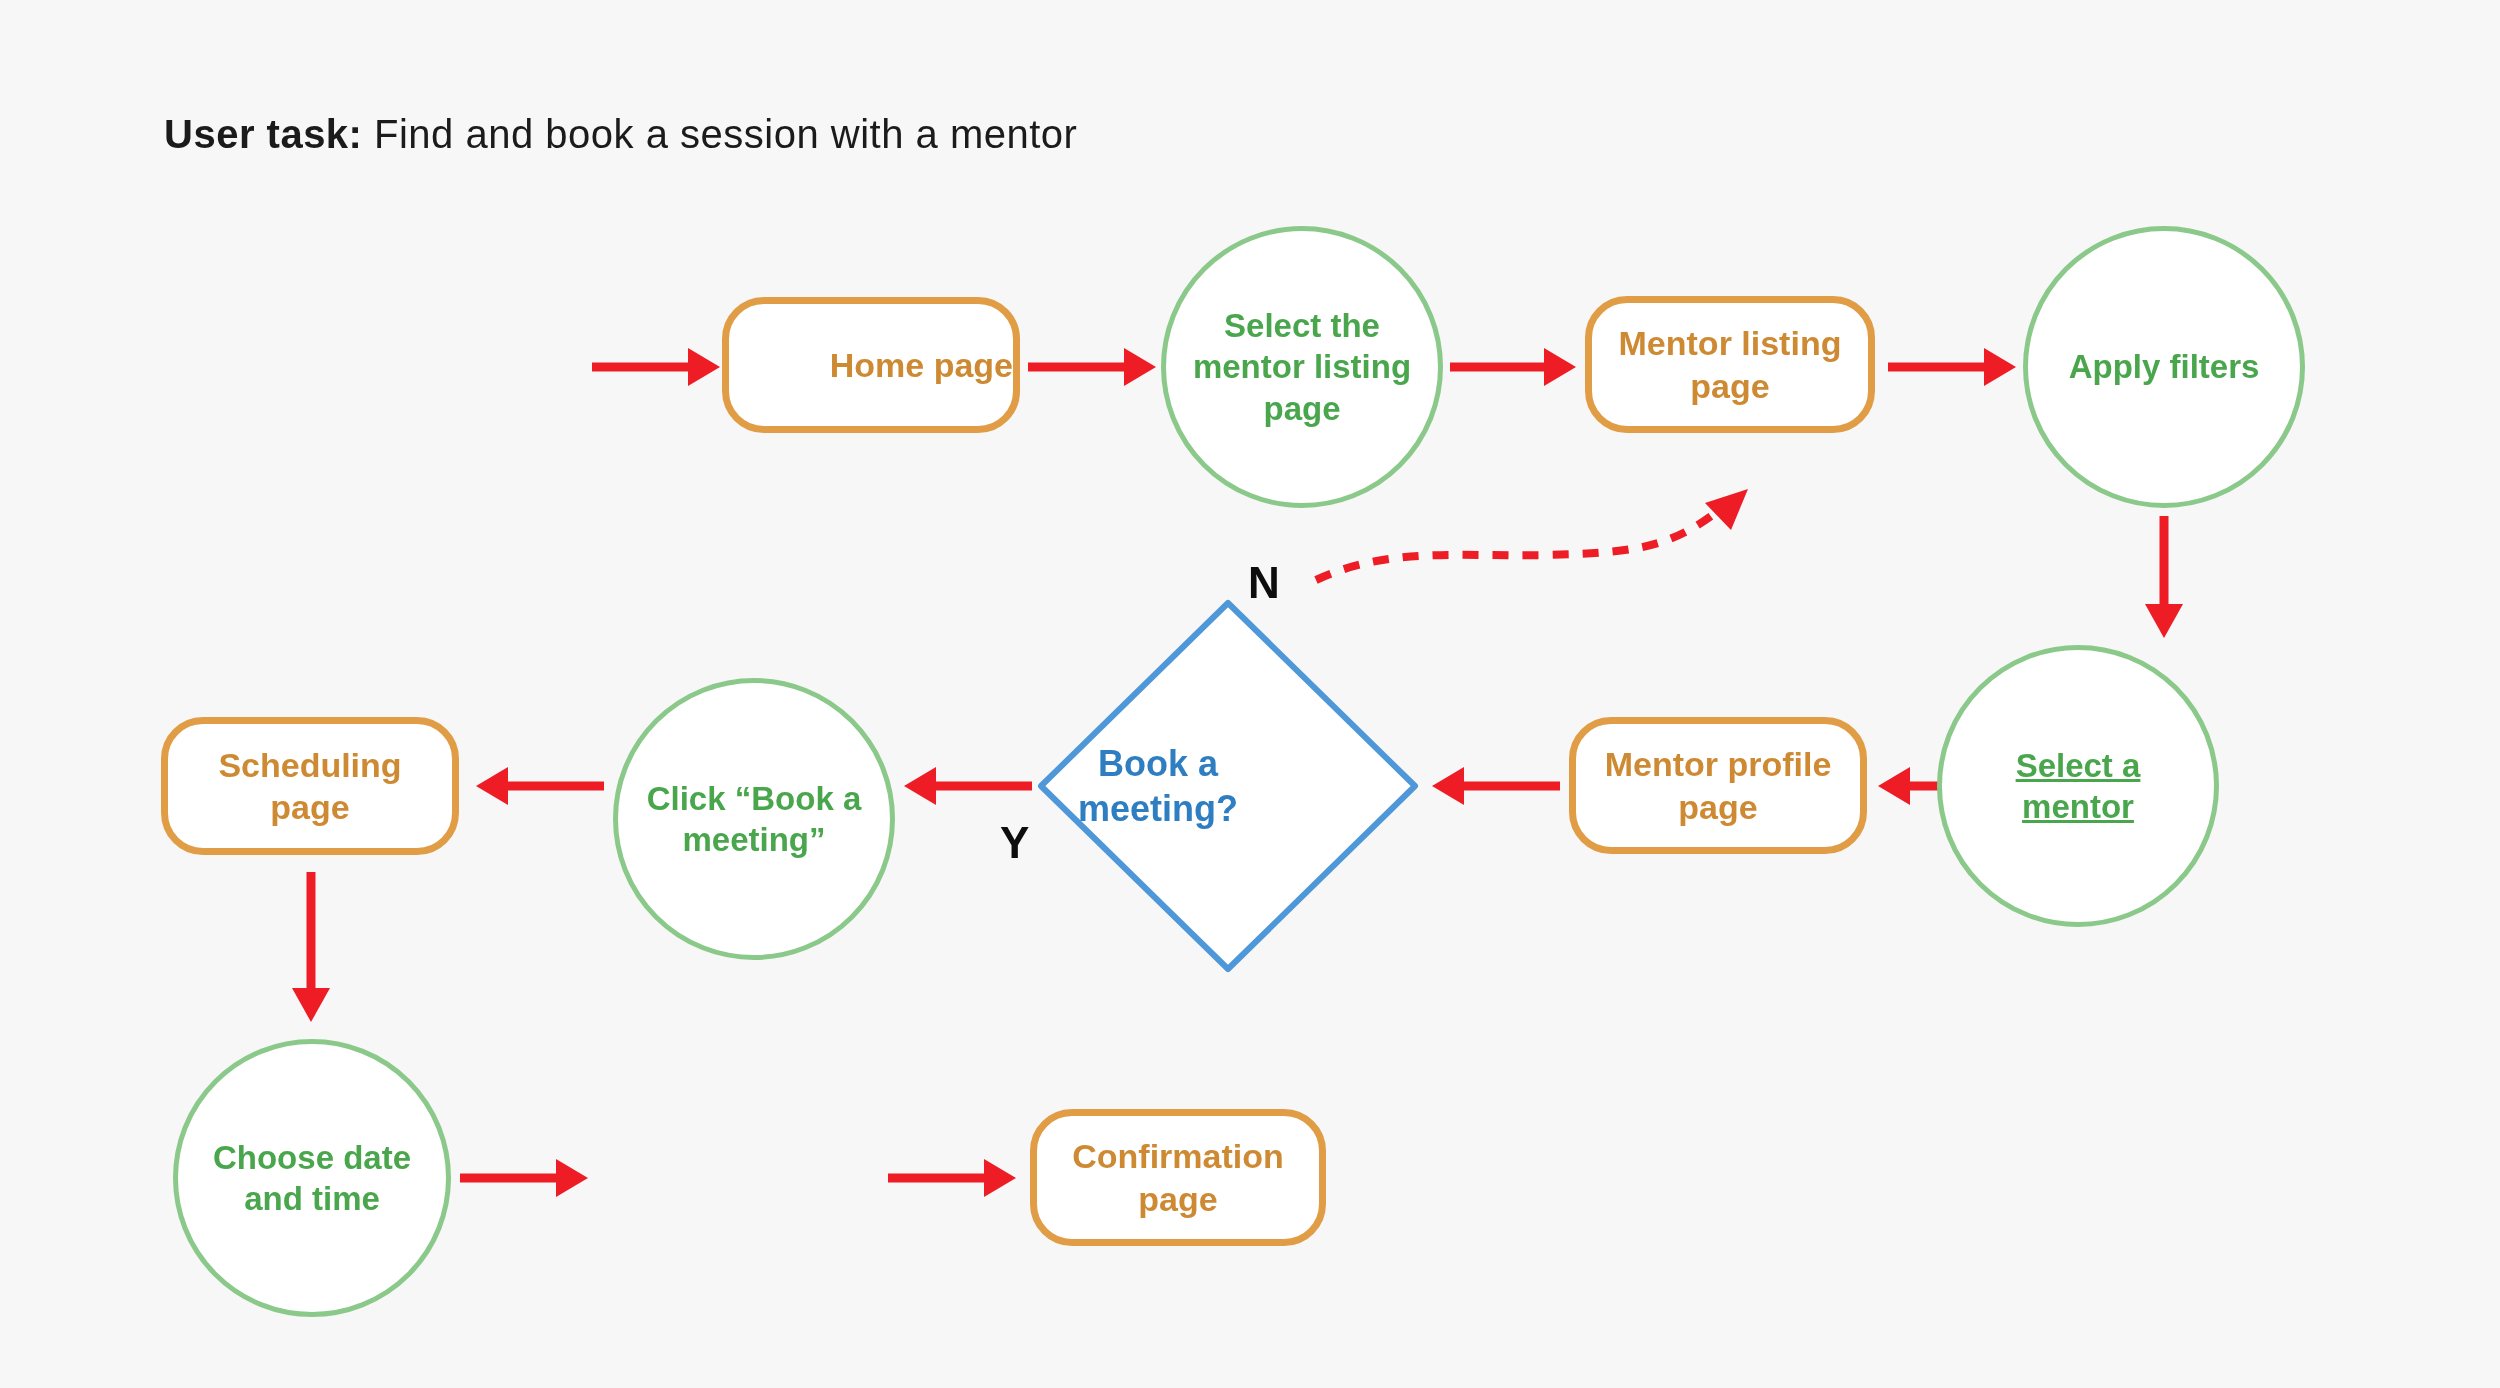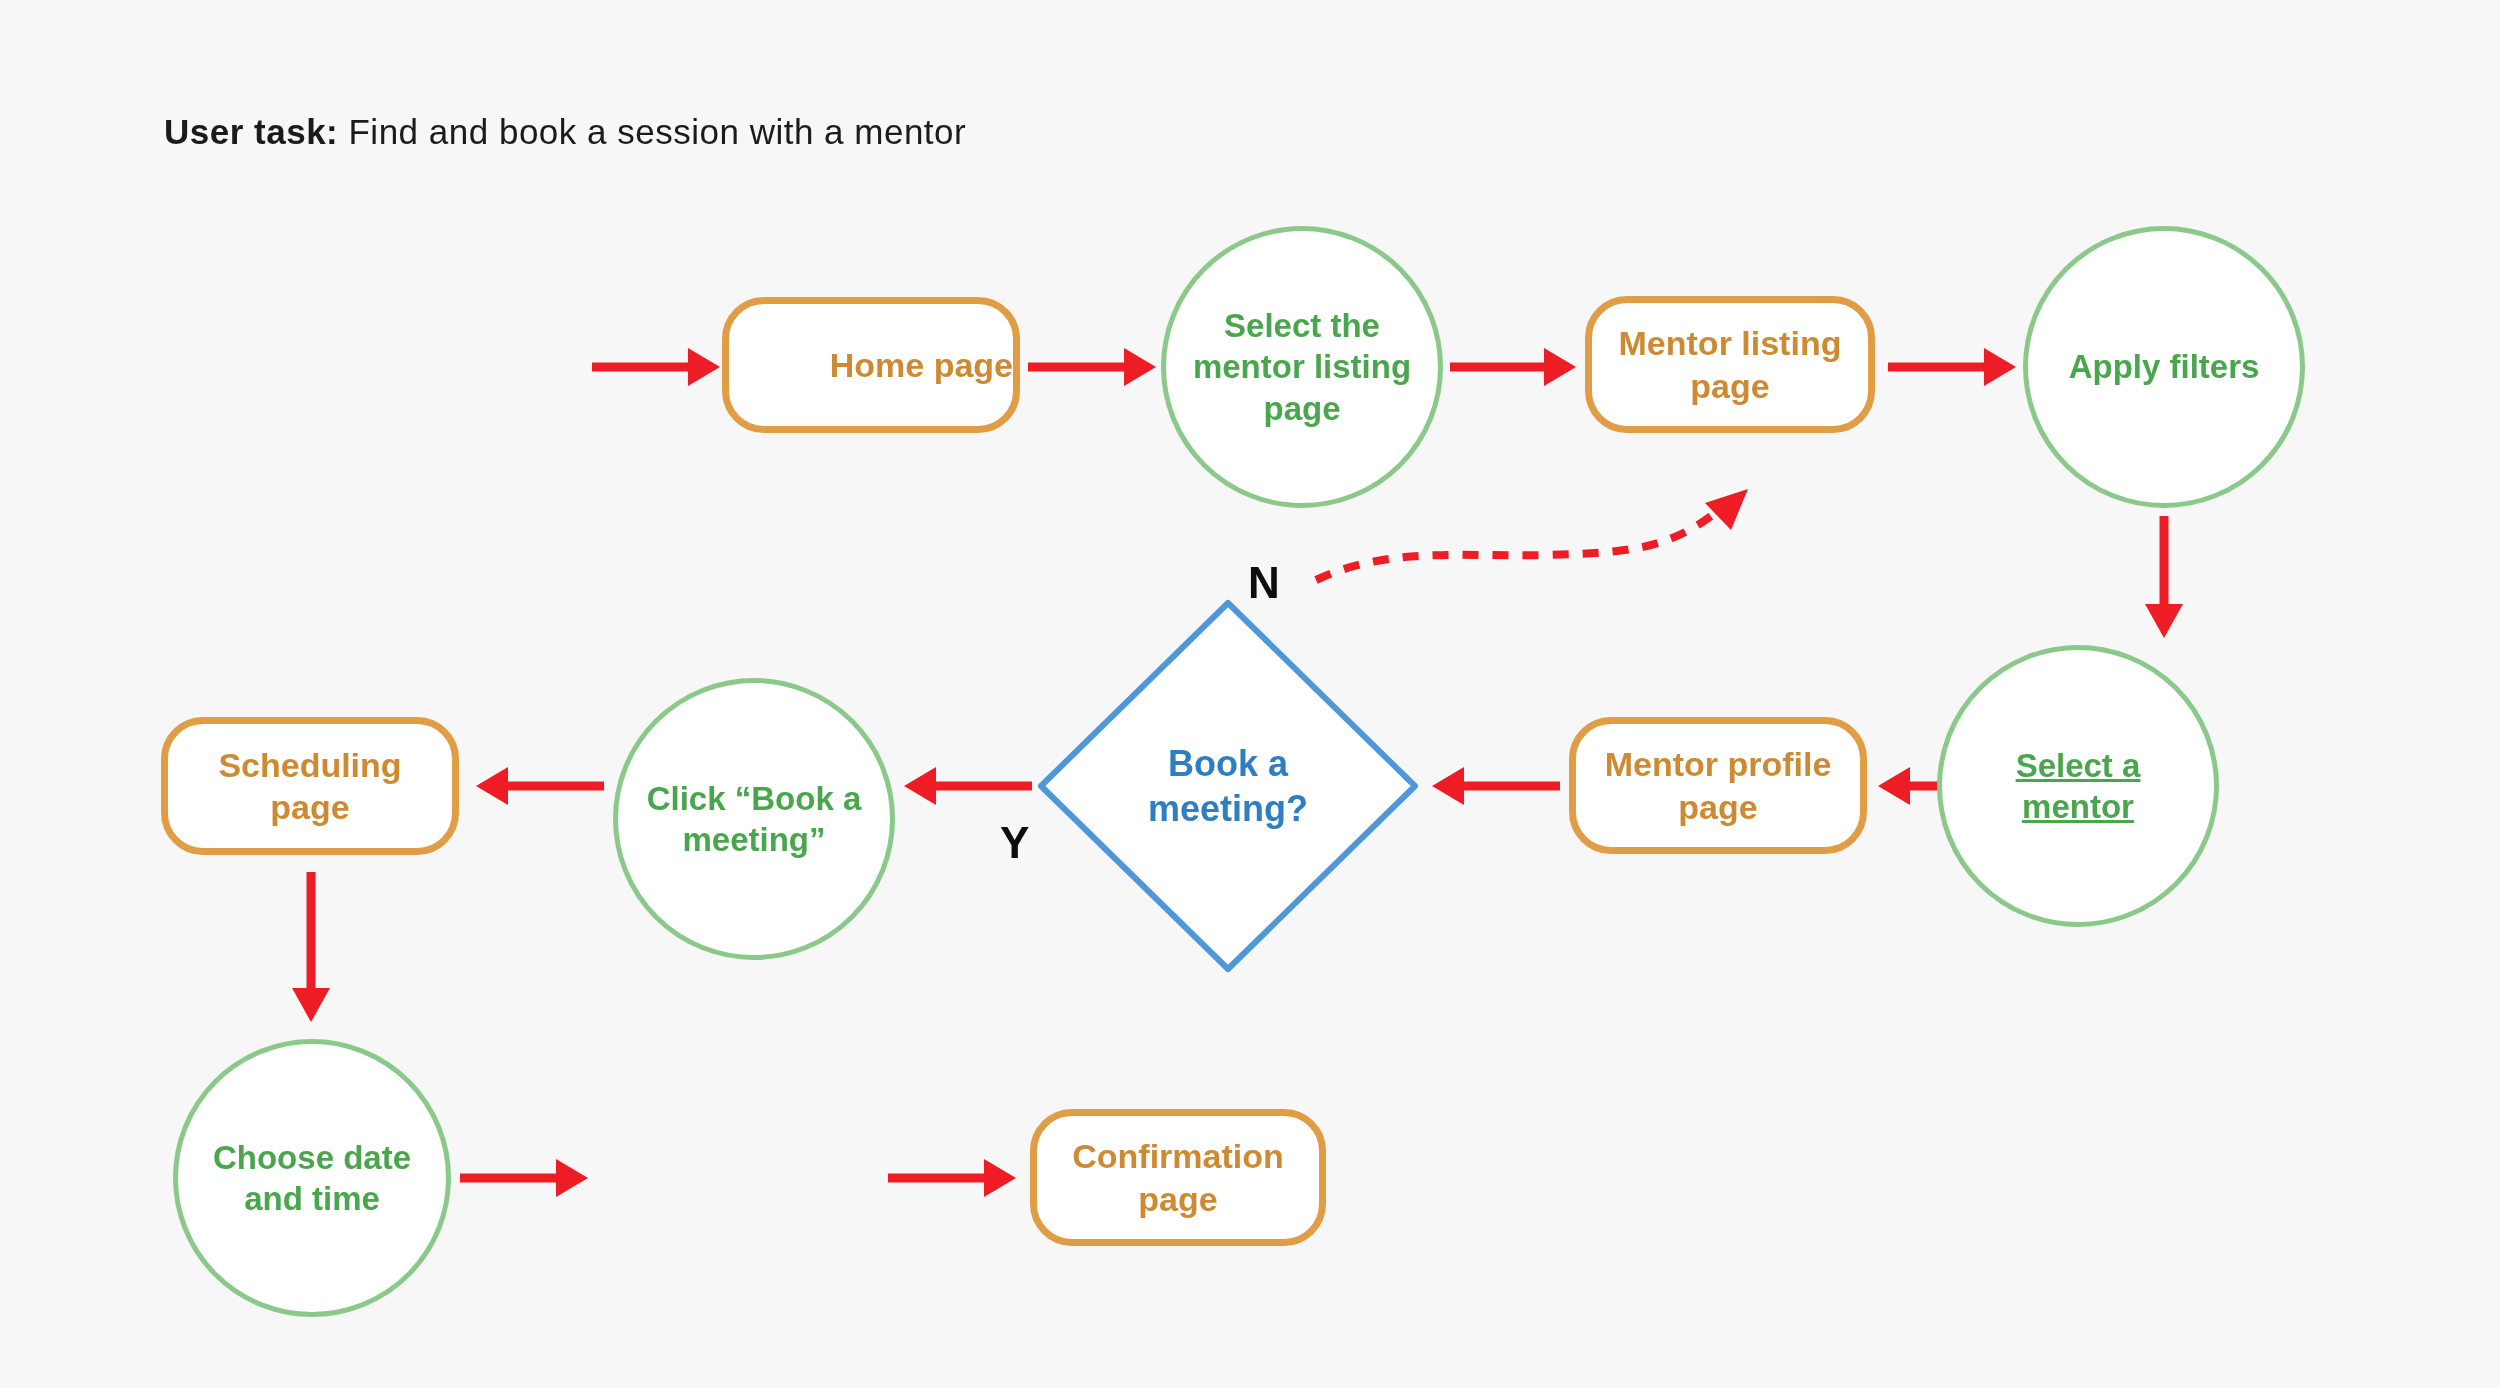--- a/index.html
+++ b/index.html
@@ -11,21 +11,21 @@
     position:relative;
     width:2500px;
     height:1388px;
     background:#F7F7F7;
     overflow:hidden;
   }
   .title{
     position:absolute;
     left:164px;
     top:112px;
-    font-size:35px;
+    font-size:40px;
     color:#1b1b1b;
     letter-spacing:.5px;
     white-space:nowrap;
   }
   .title .t-bold{font-weight:700;}
   .title .t-reg{font-weight:400;}
   .edges{
     position:absolute;
     left:0;top:0;
     pointer-events:none;
@@ -51,21 +51,21 @@
   .rect{
     border:7px solid #E09D45;
     border-radius:42px;
     color:#CE8A33;
     font-size:34px;
   }
   .decision-label{
     position:absolute;
     display:flex;
     align-items:center;
-    justify-content:center;
+    justify-content:flex-start;
     text-align:center;
     color:#2E7EC1;
     font-size:36px;
     font-weight:700;
     line-height:1.25;
   }
   .decision-label span{white-space:pre-line;}
   .branch-label{
     position:absolute;
     color:#0d0d0d;

